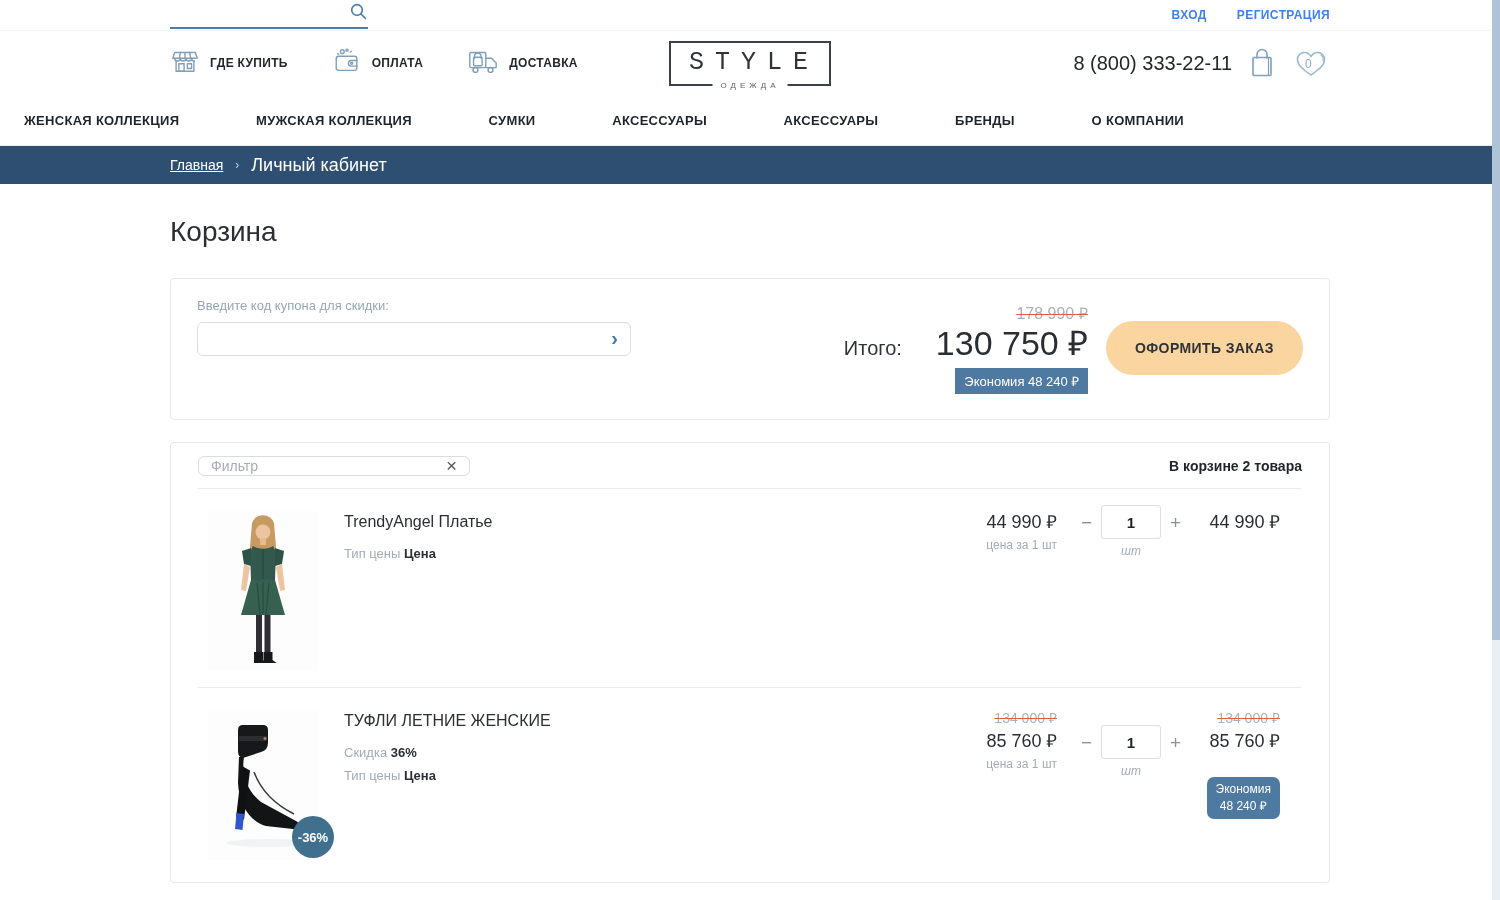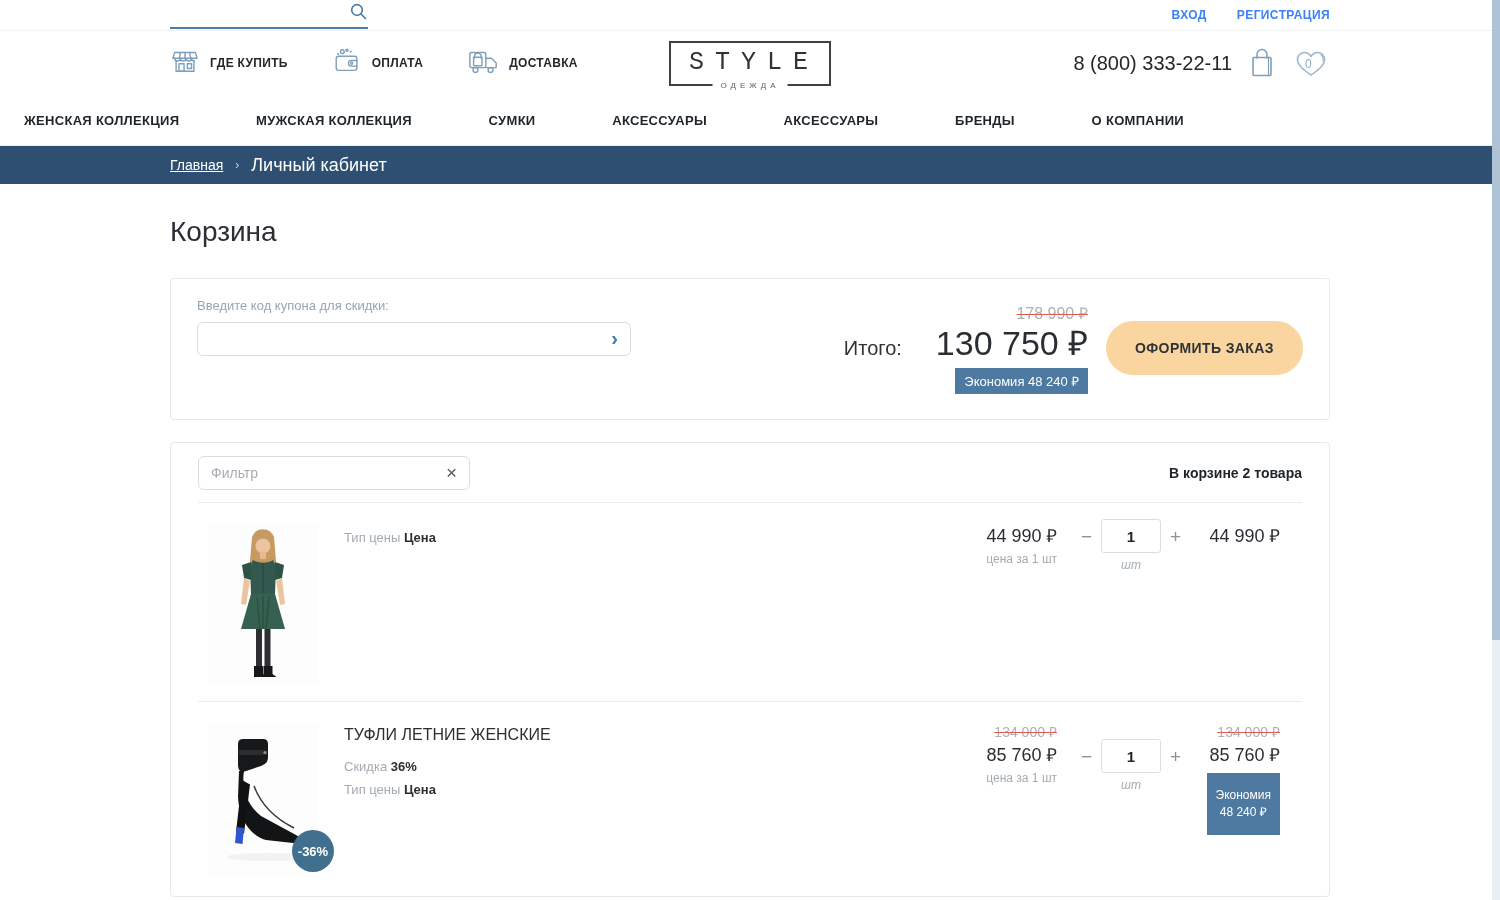--- a/index.html
+++ b/index.html
@@ -61,21 +61,21 @@
   .old-total { font-size:16px; }
   .grand-total { font-size:34px; color:#2a2e33; line-height:1.1; margin-top:1px; }
   .savings-badge { margin-top:6px; background:#4e79a0; color:#fff; font-size:13px; padding:4px 9px; }
   .checkout-btn { background:#fbd5a0; border:none; border-radius:27px; padding:19px 29px;
     font-size:14px; font-weight:700; letter-spacing:.4px; color:#2f3338; cursor:pointer;
     font-family:"Liberation Sans", sans-serif; }
 
   
   .cart-box { margin-top:22px; border:1px solid #e6e8eb; border-radius:4px; padding-bottom:6px; }
   .cart-head { padding:13px 27px 12px; display:flex; justify-content:space-between; align-items:center; }
-  .filter-field { width:272px; height:34px; border:1px solid #d9dde1; border-radius:6px;
+  .filter-field { width:272px; height:20px; border:1px solid #d9dde1; border-radius:6px;
     display:flex; align-items:center; }
   .filter-field input { flex:1; border:none; outline:none; font-size:14px; padding:0 12px; background:transparent; }
   .filter-field input::placeholder { color:#a7adb4; }
   .filter-clear { border:none; background:none; font-size:19px; color:#55595e; padding:0 12px 2px; cursor:pointer; line-height:1; }
   .cart-count { font-size:14px; font-weight:700; color:#1f242a; }
   .sep { border-bottom:1px solid #ececec; margin:0 27px; }
 
   .item-row { display:flex; align-items:flex-start; padding:16px 27px 16px 37px; }
   .thumb { width:110px; margin-right:26px; position:relative; flex:0 0 auto; margin-top:6px; }
   .thumb svg { display:block; }
@@ -92,22 +92,22 @@
   .cur-price { font-size:18px; color:#2a2e33; }
   .price-note { font-size:12px; color:#a3abb3; margin-top:5px; }
   .stepper-col { width:116px; margin-left:16px; display:flex; flex-direction:column; align-items:center; padding-top:0; }
   .row-discount .stepper-col { padding-top:21px; }
   .stepper { display:flex; align-items:center; }
   .step-btn { border:none; background:none; color:#8b9298; font-size:19px; padding:0 9px; cursor:pointer; line-height:1; }
   .qty-input { width:60px; height:34px; border:1px solid #dcdfe2; border-radius:3px;
     text-align:center; font-size:15px; font-weight:700; color:#1f242a; outline:none; }
   .qty-unit { font-size:12px; font-style:italic; color:#a3abb3; margin-top:5px; }
   .total-col { width:113px; text-align:right; padding:4px 22px 0 0; }
-  .line-savings { display:inline-block; margin-top:7px; background:#4e79a0; color:#fff;
-    font-size:12px; padding:14px 9px; line-height:1.4; text-align:center; }
+  .line-savings { display:inline-block; margin-top:25px; background:#4e79a0; color:#fff;
+    font-size:12px; padding:4px 9px; line-height:1.4; text-align:center;border-radius:7px; }
 
   
   .scrollbar { position:fixed; top:0; right:0; width:8px; height:900px; background:#e9eff4; }
   .scrollbar .thumb-bar { position:absolute; top:0; right:0; width:8px; height:640px; background:#aec3d6; }
 
   .icon-stroke { stroke:#7f9fba; fill:none; stroke-width:1.5; stroke-linecap:round; stroke-linejoin:round; }
 </style>
 </head>
 <body>
 
@@ -268,20 +268,21 @@
           <path d="M43,69 L67,69 L77,104 L33,104 Z" fill="#36604f"></path>
           <path d="M49,72 L52,104 M55,71 L55,104 M61,72 L58,104" stroke="#2a4c41" stroke-width="1.2" fill="none"></path>
           <line x1="55" y1="38" x2="55" y2="68" stroke="#264a40" stroke-width="1.3"></line>
           <rect x="48" y="104" width="6" height="37" fill="#2f2f33"></rect>
           <rect x="56.5" y="104" width="6" height="37" fill="#2f2f33"></rect>
           <path d="M46,141 h9 v8 l4,3 h-13 z" fill="#17181a"></path>
           <path d="M55.5,141 h9 v8 l4,3 h-13 z" fill="#17181a"></path>
         </svg>
       </div>
       <div class="item-info">
+        <div class="item-title">TrendyAngel Платье</div>
         <div class="attr">
           <span class="attr-label">Тип цены</span>
           <span class="attr-value">Цена</span>
         </div>
       </div>
       <div class="price-col">
         <div class="cur-price">44 990 ₽</div>
         <div class="price-note">цена за 1 шт</div>
       </div>
       <div class="stepper-col">

